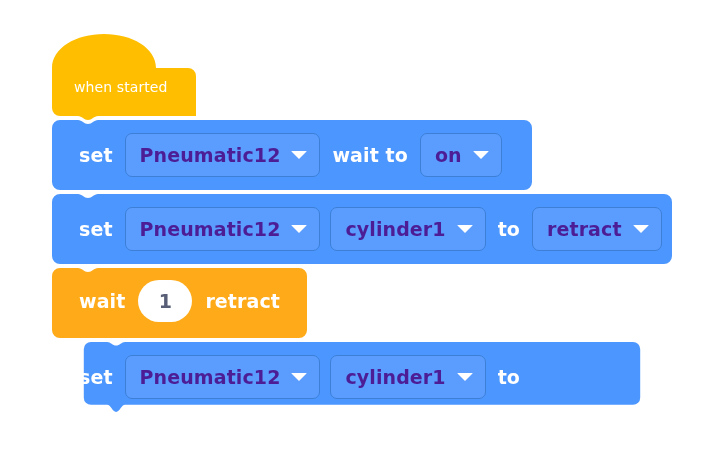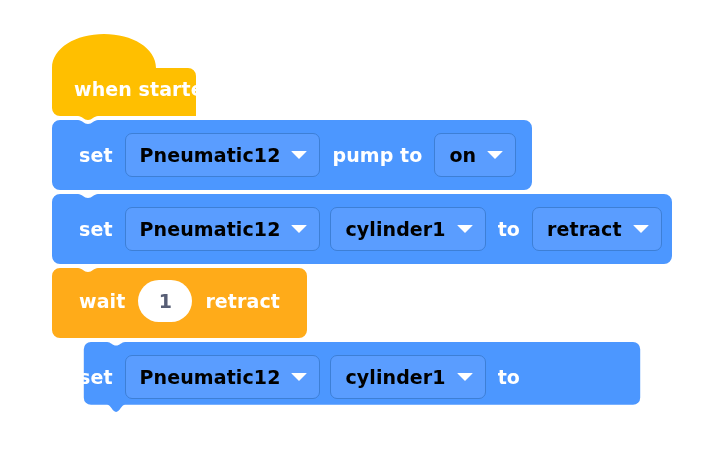--- a/index.html
+++ b/index.html
@@ -50,23 +50,23 @@
     position: absolute;
     left: 0;
     top: 0;
     width: 184px;
     height: 88px;
   }
   .hat .hat-text {
     position: absolute;
     left: 22px;
     top: 48px;
-    font-size: 19px;
+    font-size: 14px;
     color: #ffffff;
-    font-weight: bold;
+    font-weight: normal;
     line-height: 1;
   }
 
   
   .stack {
     height: 70px;
     padding-left: 0;
     align-items: center;
   }
   .stack .svgbg {
@@ -88,21 +88,21 @@
   .dropdown {
     display: inline-flex;
     align-items: center;
     height: 44px;
     border-radius: 7px;
     padding: 0 12px 0 14px;
     margin: 0 5px;
     box-sizing: border-box;
     font-size: 19px;
     font-weight: bold;
-    color: #000000;
+    color: #4c1d95;
   }
   .dropdown.blue {
     background: #5a9dff;
     border: 1px solid #3d7fd6;
   }
   .dropdown .dtext {
     line-height: 1;
     padding-right: 11px;
   }
   .caret {
@@ -175,21 +175,21 @@
                L8,70
                A8,8 0 0 1 0,62
                Z" fill="#4c97ff"></path>
     </svg>
     <div class="row">
       <span class="lbl">set</span>
       <span class="dropdown blue">
         <span class="dtext">Pneumatic12</span>
         <span class="caret"></span>
       </span>
-      <span class="lbl">pump to</span>
+      <span class="lbl">wait to</span>
       <span class="dropdown blue">
         <span class="dtext">on</span>
         <span class="caret"></span>
       </span>
     </div>
   </div>
 
   <div class="block stack" style="left:52px; top:194px; width:620px;">
     <svg class="svgbg" viewBox="0 0 620 70" width="620" height="70">
       <path d="M0,8 A8,8 0 0 1 8,0

